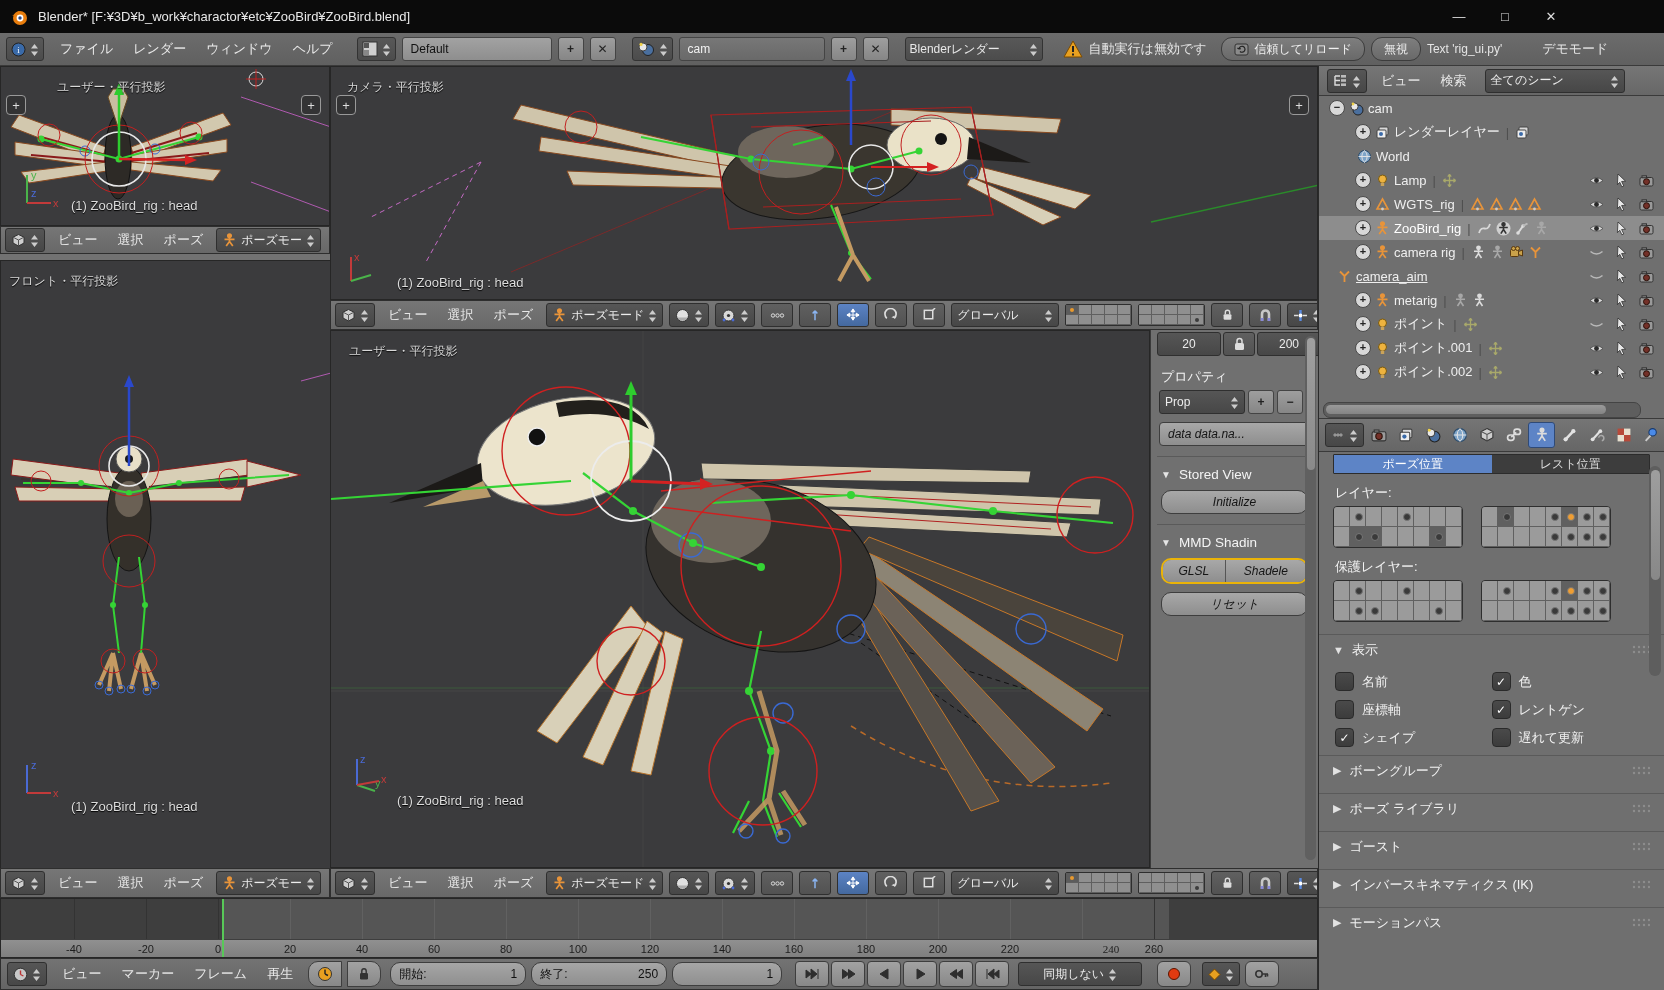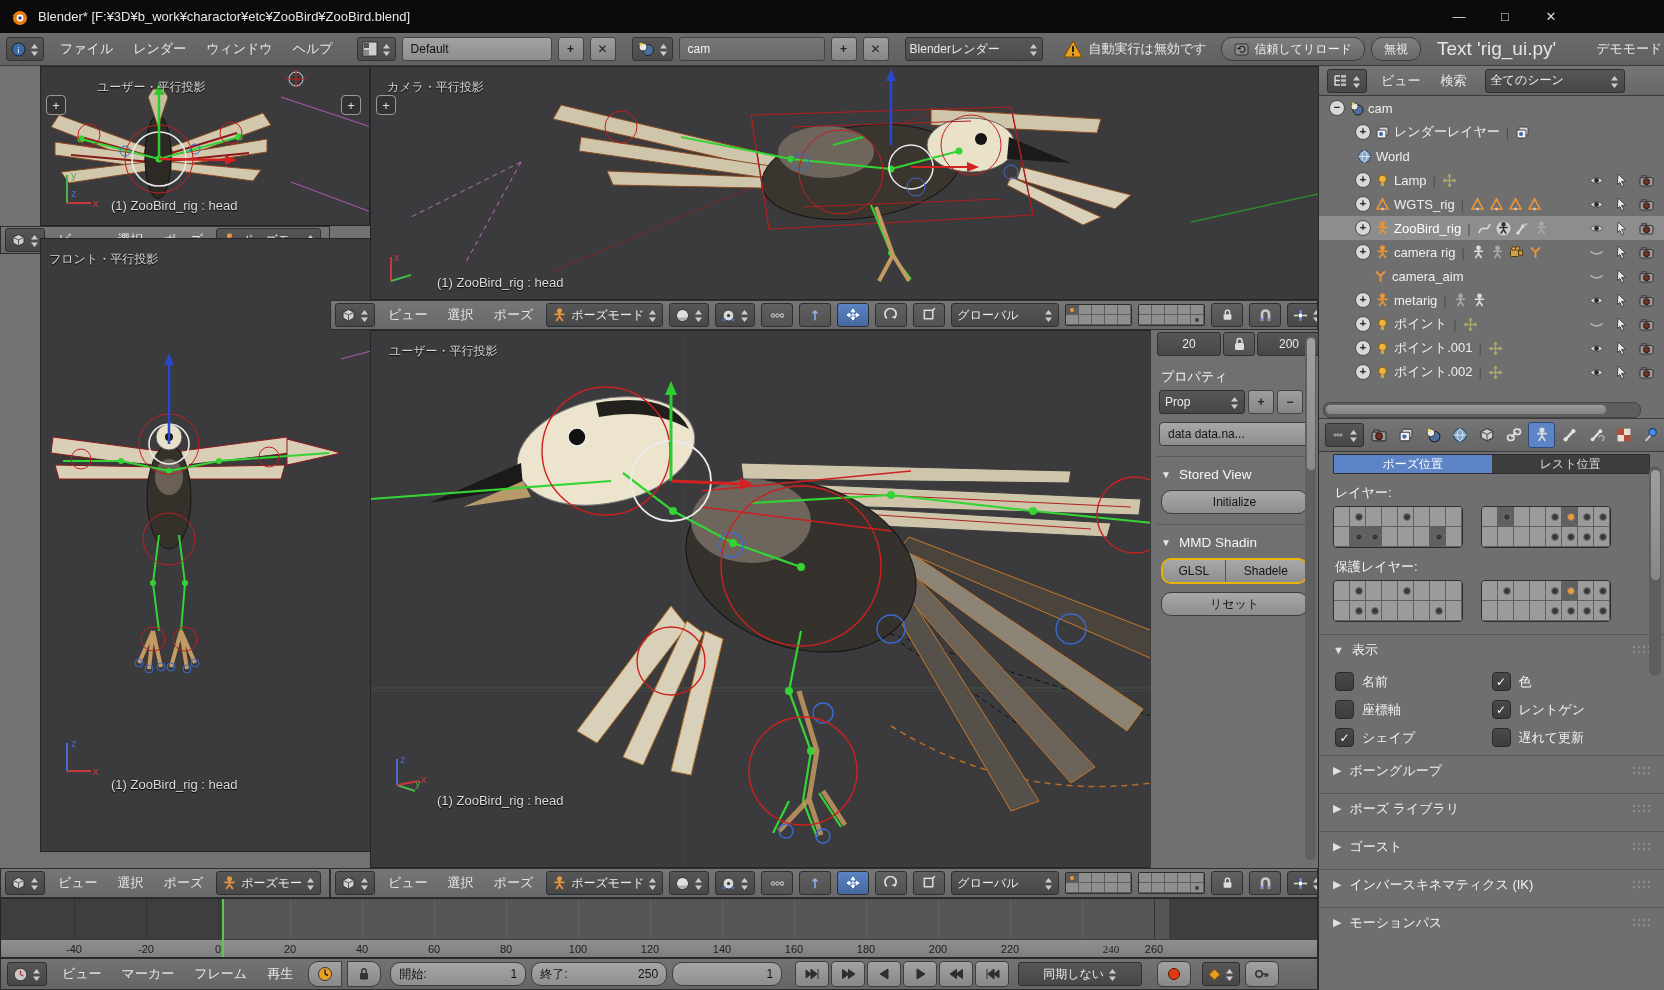--- a/index.html
+++ b/index.html
@@ -18,21 +18,21 @@
   .dd-dark{background:linear-gradient(#585858,#4c4c4c);border:1px solid #333;border-radius:3px;
     height:22px;display:inline-flex;align-items:center;padding:0 4px;gap:4px;color:#e8e8e8;}
   .field-light{background:linear-gradient(#a2a2a2,#8e8e8e);border:1px solid #444;border-radius:3px;
     height:22px;display:inline-flex;align-items:center;padding:0 8px;color:#111;}
   .sq-btn{background:linear-gradient(#9e9e9e,#868686);border:1px solid #444;border-radius:3px;width:24px;height:22px;
     display:inline-flex;align-items:center;justify-content:center;color:#222;font-weight:bold;}
   .btn-mid{background:linear-gradient(#7e7e7e,#696969);border:1px solid #3c3c3c;border-radius:11px;height:22px;
     display:inline-flex;align-items:center;justify-content:center;padding:0 12px;color:#f0f0f0;}
   .updown{display:inline-block;width:9px;height:12px;}
   
-  .vp{background:#3b3b3d;overflow:hidden;border:1px solid #262626;box-sizing:border-box;margin-left:40px;}
+  .vp{background:#3b3b3d;overflow:hidden;border:1px solid #262626;box-sizing:border-box;}
   .vp-label{position:absolute;color:#d8d8d8;font-size:12px;text-shadow:0 1px 1px #000;}
   .vp-status{position:absolute;color:#dcdcdc;font-size:13px;text-shadow:0 1px 1px #000;}
   .vp-plus{position:absolute;width:18px;height:18px;border:1px solid #999;border-radius:4px;background:rgba(40,40,40,.4);
     color:#ddd;display:flex;align-items:center;justify-content:center;font-size:13px;}
   .vp-header{background:linear-gradient(#767676,#686868);border:1px solid #2e2e2e;box-sizing:border-box;
     display:flex;align-items:center;gap:6px;padding:0 4px;overflow:hidden;white-space:nowrap;}
   .hdr-menu{color:#e8e8e8;font-size:13px;padding:0 7px;}
   .hdr-dd{background:linear-gradient(#565656,#474747);border:1px solid #2f2f2f;border-radius:3px;height:22px;
     display:inline-flex;align-items:center;gap:4px;padding:0 5px;color:#ececec;flex:none;}
   .hdr-btn{background:linear-gradient(#606060,#525252);border:1px solid #2f2f2f;border-radius:3px;height:22px;min-width:24px;
@@ -99,21 +99,21 @@
   .chk-grid{display:grid;grid-template-columns:1fr 1fr;margin:8px 16px;row-gap:9px;}
   .chk{display:flex;align-items:center;gap:8px;color:#f0f0f0;font-size:13px;}
   .chk .box{width:17px;height:17px;border-radius:4px;background:linear-gradient(#4a4a4a,#3c3c3c);border:1px solid #2a2a2a;
     display:flex;align-items:center;justify-content:center;color:#fff;font-size:12px;font-weight:bold;}
   #props-scroll{position:absolute;right:3px;top:400px;width:12px;height:210px;background:#5e5e5e;border-radius:6px;}
   #props-scroll .thumb{position:absolute;left:1.5px;top:4px;width:9px;height:110px;border-radius:5px;background:linear-gradient(#9e9e9e,#888);}
   
   #npanel{left:1150px;top:330px;width:168px;height:538px;background:#707070;border-left:1px solid #3a3a3a;box-sizing:border-box;overflow:hidden;}
   #npanel .nsep{height:1px;background:#5a5a5a;margin:10px 6px 0;}
   .np-btn-light{background:linear-gradient(#a8a8a8,#8e8e8e);border:1px solid #3e3e3e;border-radius:10px;height:22px;
-    display:flex;align-items:center;justify-content:center;color:#151515;}
+    display:flex;align-items:center;justify-content:center;color:#151515;font-style:italic;}
   #np-scroll{position:absolute;right:2px;top:6px;width:11px;height:524px;background:#606060;border-radius:6px;}
   #np-scroll .thumb{position:absolute;left:1.5px;top:2px;width:8px;height:132px;border-radius:4px;background:linear-gradient(#a0a0a0,#8a8a8a);}
   svg{display:block;}
 </style>
 </head>
 <body>
 
 <div id="window">
 
   <div id="titlebar" class="abs">
@@ -206,21 +206,21 @@
     <span class="btn-mid" style="margin-left:8px;gap:6px">
         <span class="icon">
           <svg width="15" height="15" viewBox="0 0 15 15">
             <rect x="1" y="2" width="13" height="11" rx="2" fill="#8a8a8a" stroke="#333"></rect>
             <path d="M5 7 a3 3 0 1 1 1 2.5 M5 7 l-1.6-1 M5 7 l1.8-.4" stroke="#222" fill="none" stroke-width="1.2"></path>
           </svg>
         </span>
         <span>信頼してリロード</span>
       </span>
     <span class="btn-mid">無視</span>
-    <span style="margin-left:10px;font-size:19px">Text 'rig_ui.py'</span>
+    <span style="font-size:12px">Text 'rig_ui.py'</span>
     <span style="margin-left:34px;font-size:13px">デモモード</span>
   </div>
 
   <div class="vp abs" id="vp-top" style="left:0;top:66px;width:330px;height:160px">
     <svg width="330" height="160" viewBox="0 0 330 160">
       <line x1="240" y1="30" x2="330" y2="60" stroke="#b05ab0" stroke-width="1"></line>
       <line x1="250" y1="115" x2="330" y2="145" stroke="#b05ab0" stroke-width="1"></line>
       <g stroke="#8a4a20" stroke-width="1" fill="#d2c8ae">
         <path d="M105 80 L18 48 L10 60 L100 95Z"></path>
           <path d="M105 88 L14 75 L14 88 L102 100Z"></path>
@@ -299,21 +299,21 @@
         </span>
         <span>ポーズモー</span>
         <span class="updown">
           <svg width="9" height="14" viewBox="0 0 9 14">
             <path d="M4.5 1 L8 5.5 H1Z M4.5 13 L1 8.5 H8Z" fill="#ccc"></path>
           </svg>
         </span>
       </span>
     </div>
 
-  <div class="vp abs" id="vp-front" style="left:0;top:238px;width:386px;height:614px">
+  <div class="vp abs" id="vp-front" style="left:0;top:260px;width:386px;height:614px">
     <svg width="330" height="614" viewBox="0 0 330 614">
       <line x1="300" y1="120" x2="330" y2="112" stroke="#b05ab0"></line>
       <g fill="#d8cfb6" stroke="#8a1a1a">
         <path d="M118 212 L12 198 L10 214 L116 228Z"></path>
           <path d="M118 228 L14 226 L18 240 L118 240Z"></path>
         <path d="M140 212 L246 198 L248 214 L142 228Z"></path>
           <path d="M140 228 L244 226 L240 240 L140 240Z"></path>
         <path d="M246 200 L300 214 L246 226Z"></path>
       </g>
       <g stroke="#3a3530" stroke-width="2">
@@ -1345,21 +1345,21 @@
             </span>
             <span class="icon">
               <svg width="15" height="15" viewBox="0 0 15 15">
                 <rect x="1" y="4.5" width="13" height="8.5" rx="1.5" fill="#9a9a9a" stroke="#333"></rect>
                 <circle cx="7.5" cy="8.7" r="3" fill="#733028" stroke="#2a1008"></circle>
                 <rect x="3" y="2.8" width="4.5" height="2" fill="#888" stroke="#333"></rect>
               </svg>
             </span>
           </span>
         </div>
-        <div class="ol-row" style="padding-left: 36px;">
+        <div class="ol-row" style=" text-decoration: underline;">
           <span style="width: 14px; flex: 0 0 auto;"></span>
           <span class="icon">
             <svg width="15" height="15" viewBox="0 0 15 15">
               <g stroke="#e8943a" stroke-width="1.8" fill="none">
                 <path d="M7.5 7 L3 2.5 M7.5 7 L12 2.5 M7.5 7 V13"></path>
               </g>
             </svg>
           </span>
           <span>camera_aim</span>
           <span class="ol-right">

